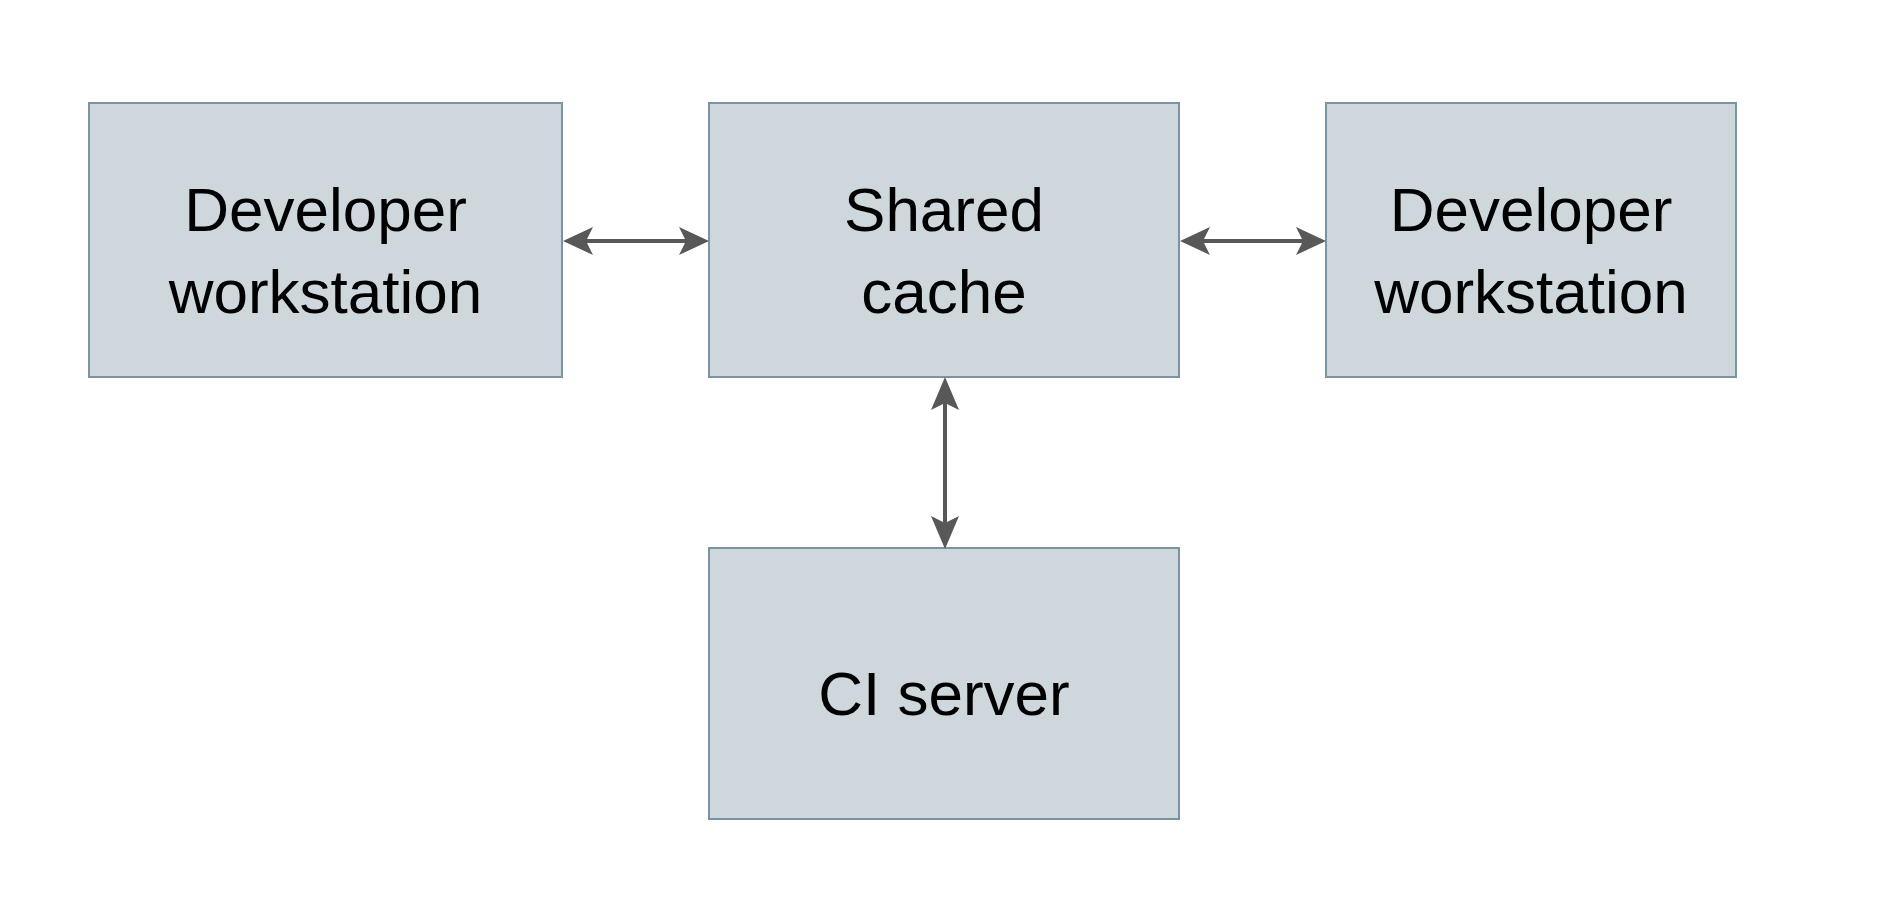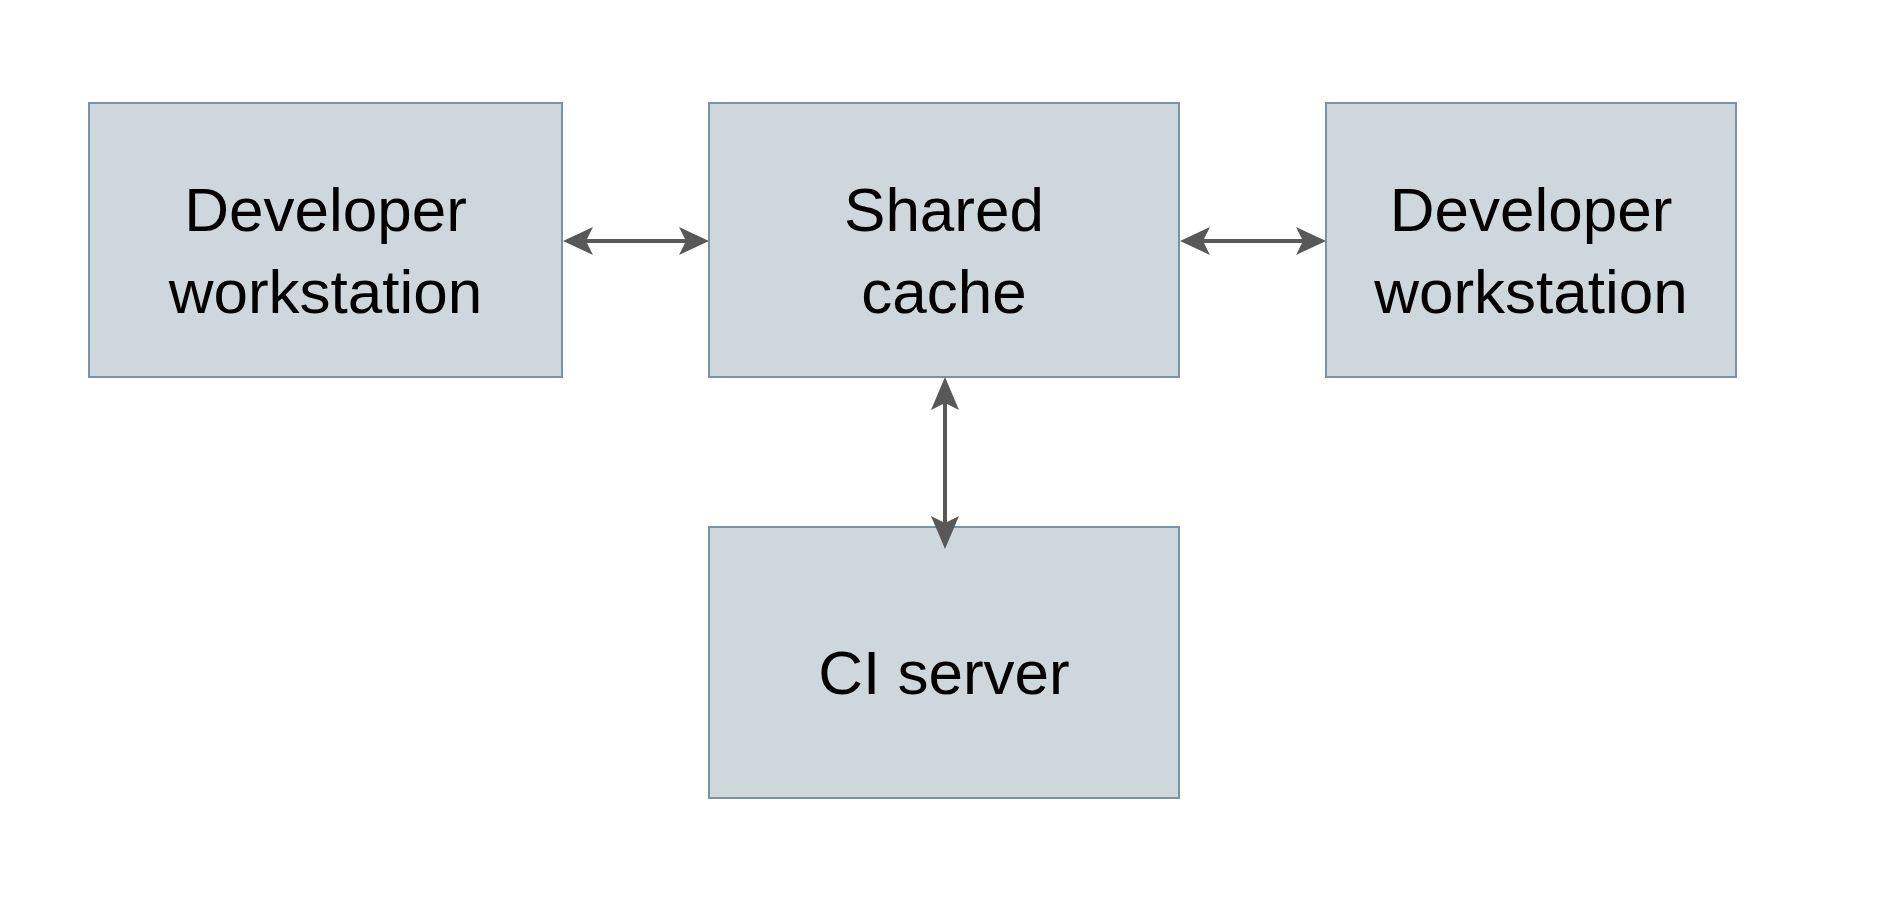--- a/index.html
+++ b/index.html
@@ -35,21 +35,21 @@
     font-weight: 400;
     letter-spacing: 0px;
     white-space: pre-line;
     padding: 0 8px;
     margin-top: 22px;
   }
   
   #node-dev-left   { left: 88px;   top: 102px; width: 475px; height: 276px; }
   #node-shared     { left: 708px;  top: 102px; width: 472px; height: 276px; }
   #node-dev-right  { left: 1325px; top: 102px; width: 412px; height: 276px; }
-  #node-ci         { left: 708px;  top: 526px; width: 472px; height: 273px; }
+  #node-ci         { left: 708px;  top: 547px; width: 472px; height: 273px; }
 
   .connector {
     position: absolute;
     overflow: visible;
   }
   #conn-left-shared   { left: 560px; top: 212px; width: 152px; height: 58px; }
   #conn-shared-right  { left: 1177px; top: 212px; width: 152px; height: 58px; }
   #conn-shared-ci     { left: 916px; top: 374px; width: 58px; height: 178px; }
 </style>
 </head>

